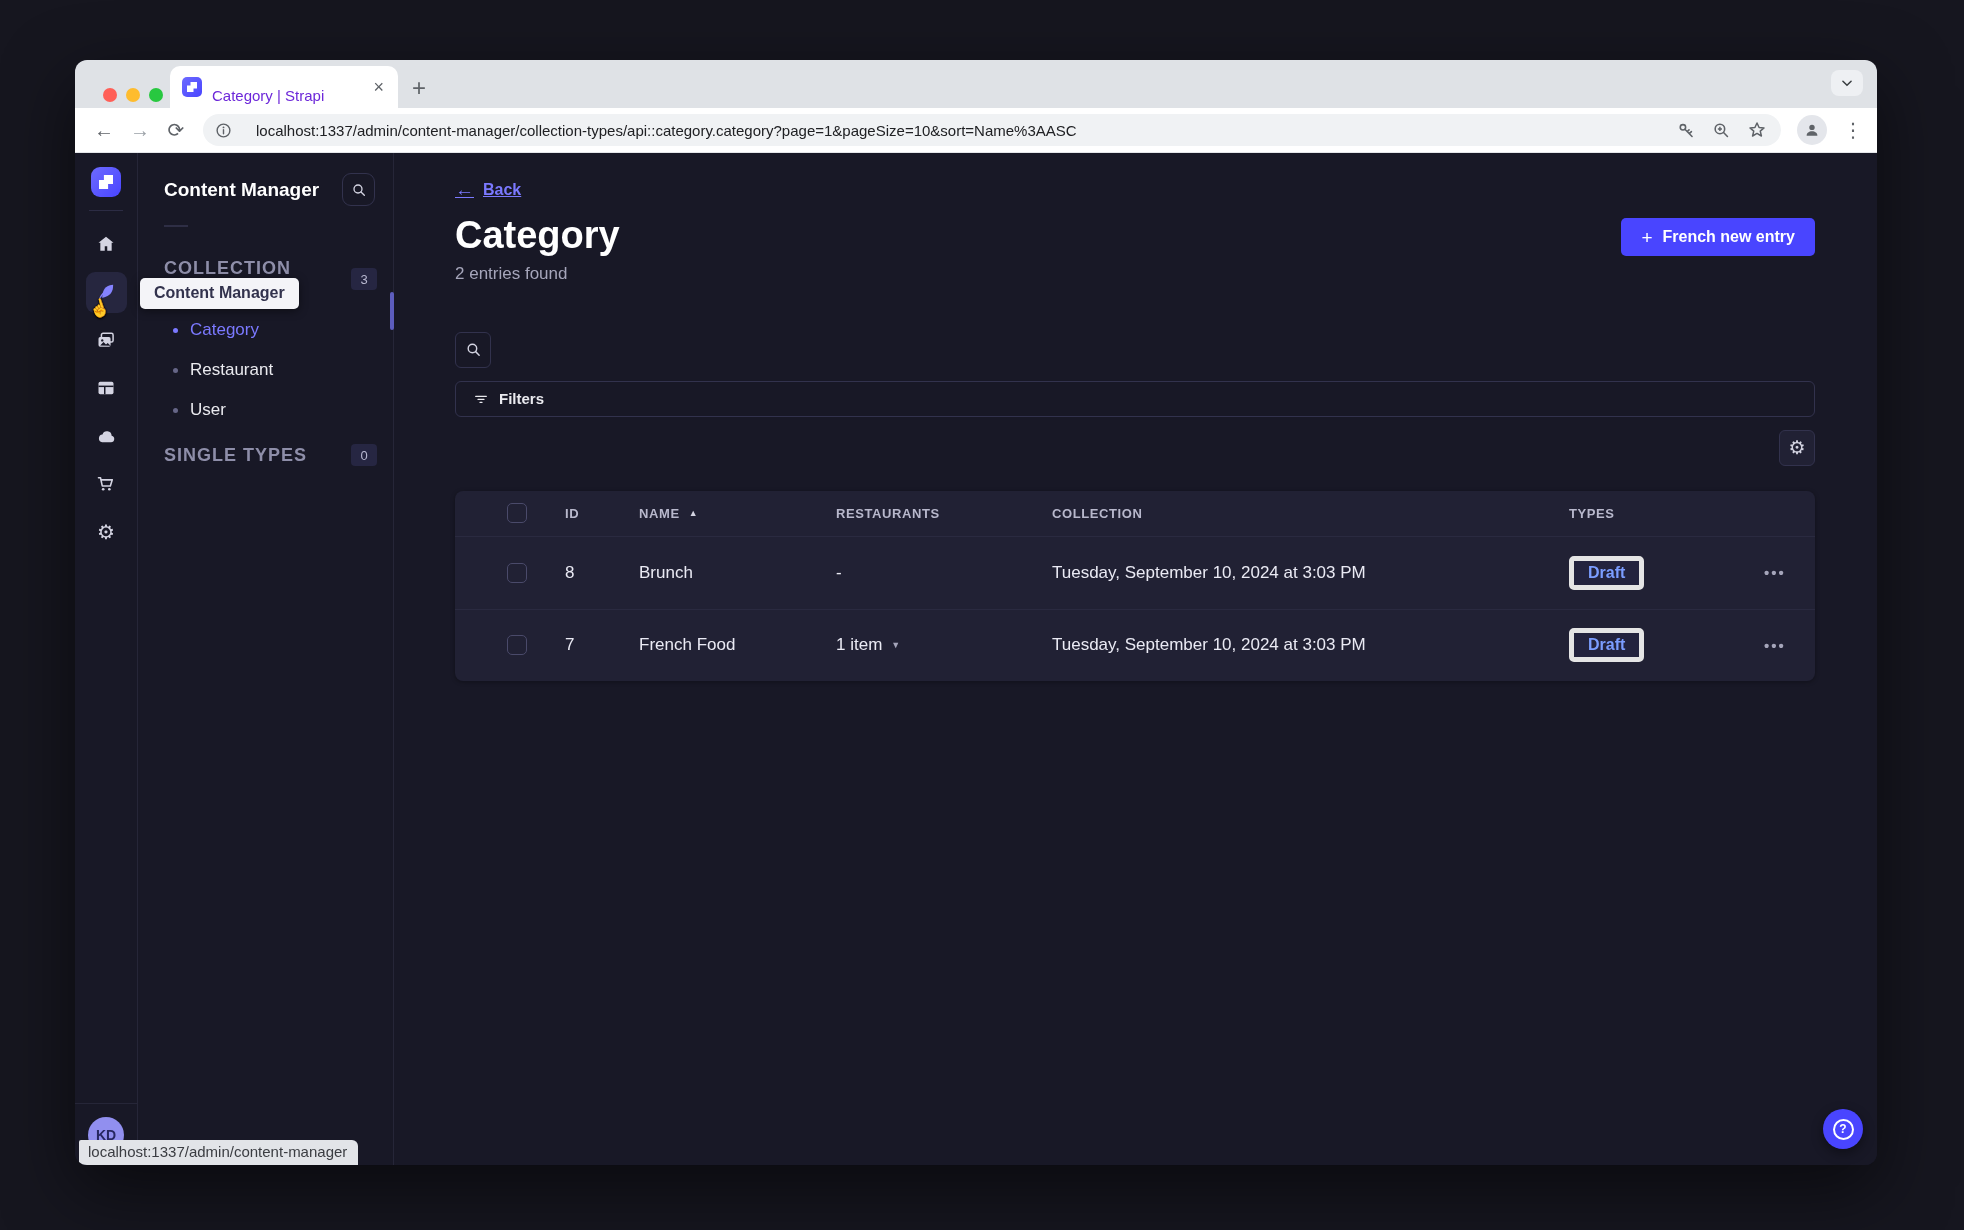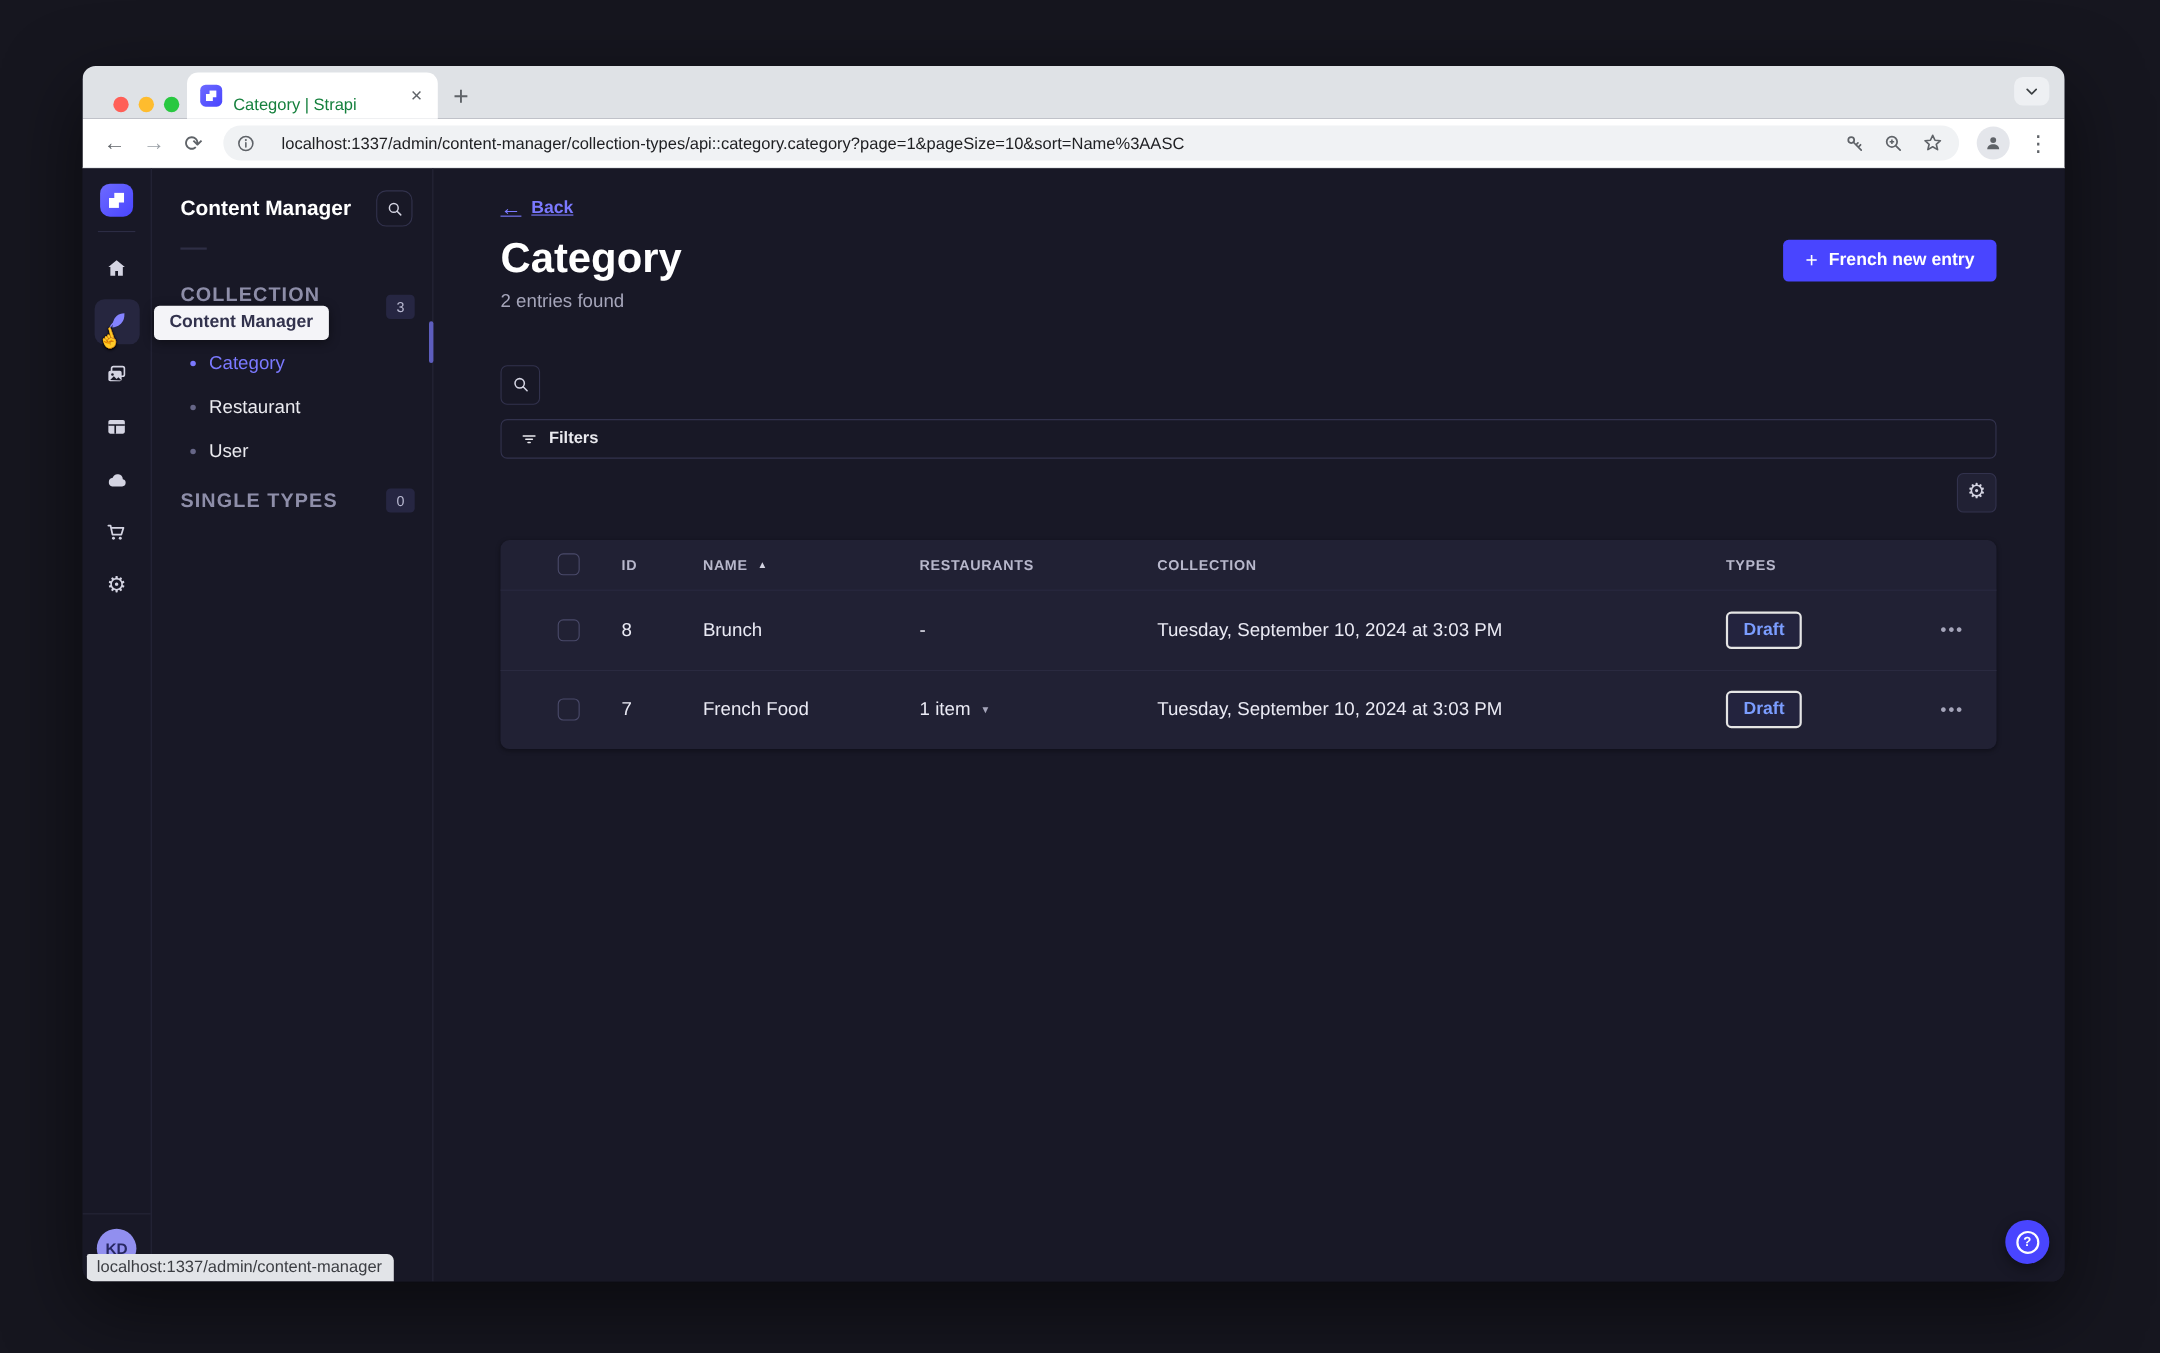--- a/index.html
+++ b/index.html
@@ -25,21 +25,21 @@
   .t-close { background:#ff5f57; } .t-min { background:#febc2e; } .t-max { background:#28c840; }
 
   .tab {
     margin-left:95px; width:228px; height:42px; background:#ffffff;
     border-radius:10px 10px 0 0; display:flex; align-items:center; padding:0 10px 0 12px; gap:10px;
   }
   .favicon { width:20px; height:20px; border-radius:5px; background:linear-gradient(135deg,#6d6aff,#4945ff);
     position:relative; flex:none; }
   .favicon::after { content:""; position:absolute; left:5px; top:5px; width:10px; height:10px; background:#fff;
     clip-path:polygon(35% 0,100% 0,100% 65%,65% 65%,65% 100%,0 100%,0 35%,35% 35%); }
-  .tab-title { font-size:15px; color:#15803d; flex:1; white-space:nowrap; overflow:hidden;margin-top:16px; }
+  .tab-title { font-size:15px; color:#6d28d9; flex:1; white-space:nowrap; overflow:hidden;margin-top:16px; }
   .tab-close { font-size:18px; color:#5f6368; line-height:1; padding:2px 4px; cursor:default; }
   .newtab { font-size:24px; color:#5f6368; margin:0 0 8px 14px; line-height:1; }
   .tab-search { position:absolute; right:14px; top:10px; width:32px; height:26px; border-radius:8px;
     background:#eef0f3; display:flex; align-items:center; justify-content:center; color:#3c4043; }
 
   
   .urlrow { height:45px; background:#ffffff; display:flex; align-items:center; padding:0 14px;
     border-bottom:1px solid #e4e6e9; gap:6px; }
   .navbtn { width:30px; height:30px; display:flex; align-items:center; justify-content:center;
     color:#5f6368; font-size:20px; }
@@ -126,21 +126,21 @@
   .trow { display:grid; grid-template-columns:58px 74px 197px 216px 517px 195px 1fr;
     align-items:center; padding-left:52px; }
   .thead { height:46px; border-bottom:1px solid #2a2a40; }
   .th { font-size:13px; font-weight:bold; letter-spacing:.6px; color:#b8b8cc; display:flex; align-items:center; }
   .sort-asc { font-size:9px; color:#d4d4e2; margin-left:9px; }
   .tr { height:72px; }
   .tr + .tr { border-top:1px solid #2a2a40; }
   .td { font-size:17px; color:#eaeaf4; display:flex; align-items:center; }
   .caret-down { font-size:9px; color:#a5a5ba; margin-left:9px; }
   .checkbox { width:20px; height:20px; border:1px solid #4a4a6a; border-radius:5px; background:transparent; }
-  .status-badge { display:inline-flex; align-items:center; height:34px; padding:0 14px; border:2px solid #e5e5e5;
+  .status-badge { display:inline-flex; align-items:center; height:34px; padding:0 14px; border:5px solid #e5e5e5;
     border-radius:5px; background:rgba(73,69,255,.05); color:#7b9dff; font-size:16px; font-weight:bold; }
   .row-actions { justify-content:flex-end; padding-right:38px; }
   .dots { color:#a5a5ba; font-size:15px; letter-spacing:2px; font-weight:bold; }
 
   
   .help-btn { position:absolute; right:14px; bottom:16px; width:40px; height:40px; border-radius:50%;
     background:#4945ff; border:none; display:flex; align-items:center; justify-content:center;
     box-shadow:0 4px 12px rgba(0,0,0,.4); }
   .help-q { width:21px; height:21px; border:2px solid #fff; border-radius:50%; color:#fff; font-size:12px;
     font-weight:bold; display:flex; align-items:center; justify-content:center; }

